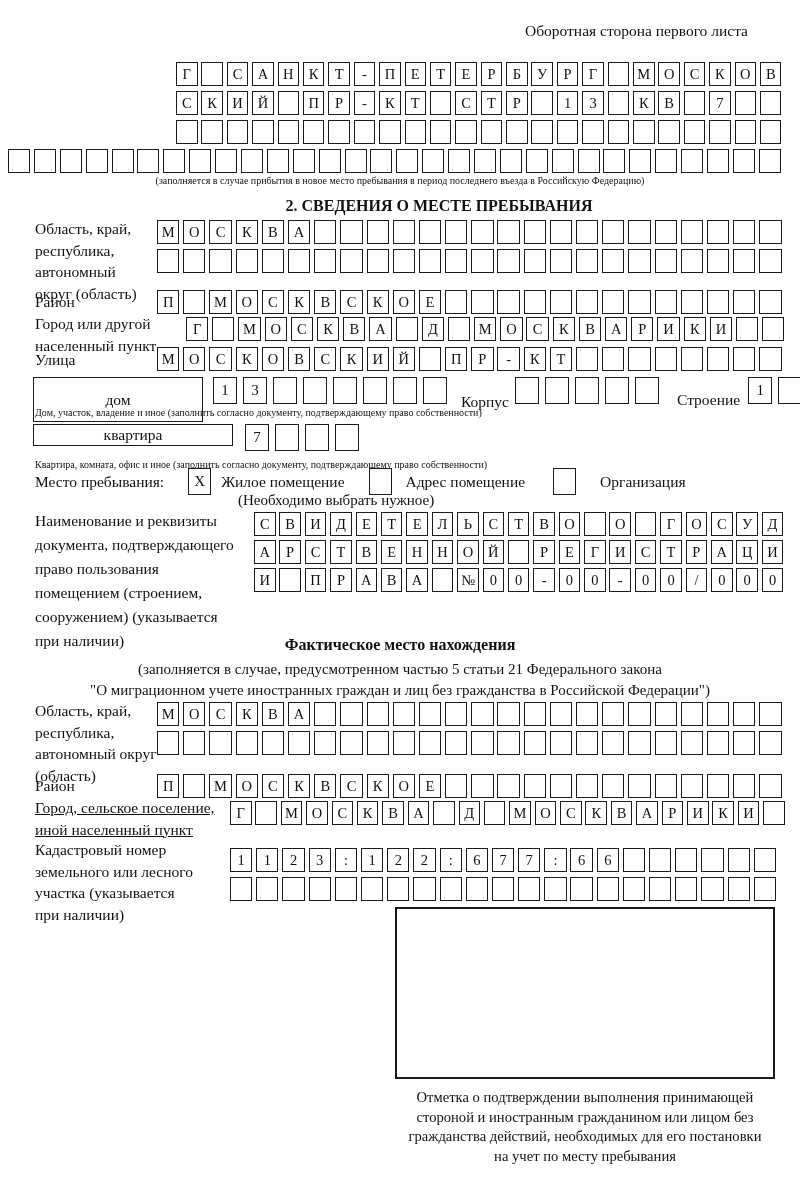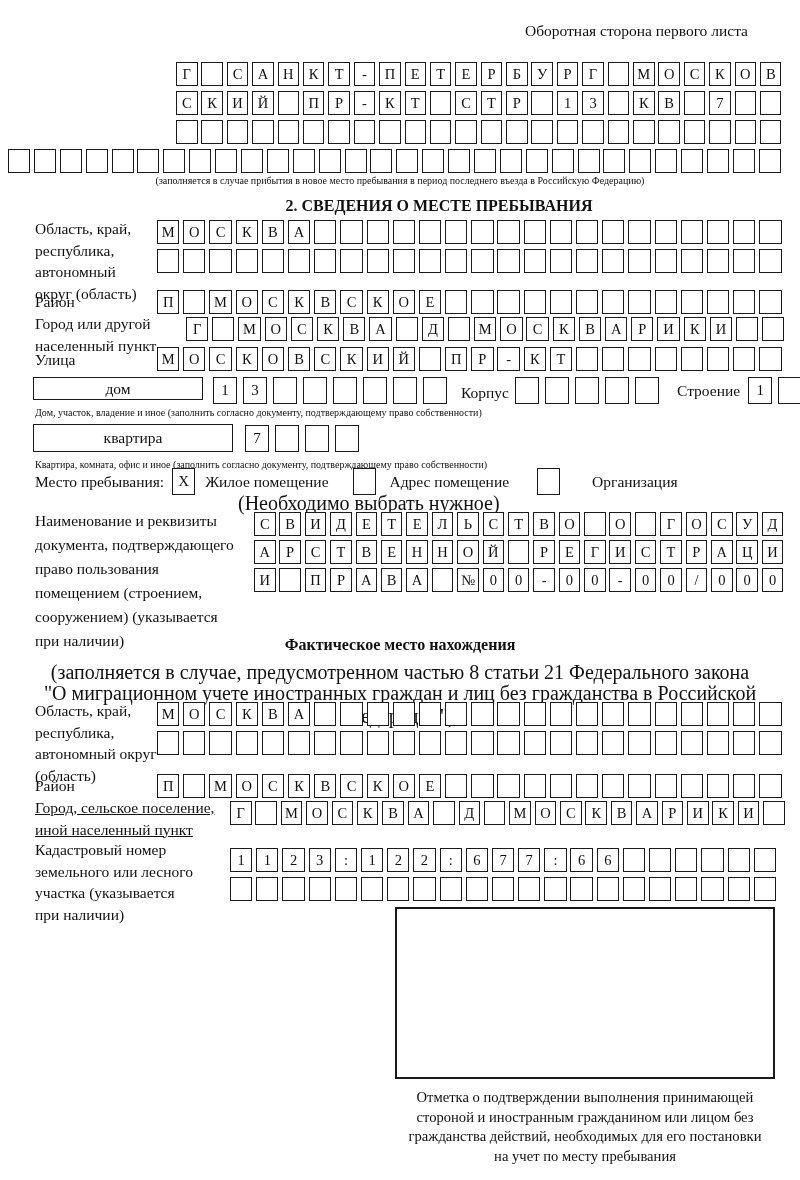--- a/index.html
+++ b/index.html
@@ -12,29 +12,29 @@
   .cap{font-size:10px;}
   .center{width:100%;text-align:center;}
   .sect{font-weight:bold;font-size:16px;}
   .row{display:flex;}
   .cell{box-sizing:border-box;flex:none;width:21.5px;height:24px;
         border:1.5px solid #1a1a1a;margin-right:3.9px;display:flex;
         align-items:center;justify-content:center;font-size:14.5px;background:#fff;}
   .p262 .cell{width:22.3px;}
   .p259 .cell{width:22px;}
   .big .cell, .bigcells .cell{width:24px;height:27px;margin-right:6px;border-width:1.6px;font-size:15px;}
-  .fieldbox{box-sizing:border-box;border:1.6px solid #1a1a1a;height:23px;
+  .fieldbox{box-sizing:border-box;border:1.6px solid #1a1a1a;height:45px;
             display:flex;align-items:center;justify-content:center;
             font-size:15.5px;flex:none;background:#fff;}
   .inline-lbl{font-size:15.5px;align-self:center;flex:none;}
   .chk{box-sizing:border-box;flex:none;width:23px;height:27px;border:1.6px solid #1a1a1a;
        display:flex;align-items:center;justify-content:center;font-size:15px;background:#fff;}
   .stampbox{box-sizing:border-box;border:2px solid #1a1a1a;background:#fff;}
   .stampcap{text-align:center;font-size:14.6px;line-height:19.5px;white-space:pre-line;}
-  .capline{font-size:20px;}
+  .capline{font-size:15px;}
 </style>
 </head>
 <body>
 
 <div class="form">
 
   <div class="abs hdr" style="top:22px;left:0;">Оборотная сторона первого листа</div>
 
   <div class="abs row" style="top:62px;left:176px;">
       <span class="cell">Г</span>
@@ -313,38 +313,38 @@
       </span>
     <span class="inline-lbl" style="margin:0 8px 0 12px;">Строение</span>
     <span class="row bigcells">
         <span class="cell">1</span>
         <span class="cell"></span>
       </span>
   </div>
   <div class="abs cap" style="top:407px;left:35px;">Дом, участок, владение и иное (заполнить согласно документу, подтверждающему право собственности)</div>
 
   <div class="abs row big" style="top:424px;left:33px;">
-    <span class="fieldbox" style="width:200px;margin-right:12px;height:28px;">квартира</span>
+    <span class="fieldbox" style="width:200px;margin-right:12px;height:22px;">квартира</span>
     <span class="row bigcells" style="align-self:center;">
         <span class="cell">7</span>
         <span class="cell"></span>
         <span class="cell"></span>
         <span class="cell"></span>
       </span>
   </div>
   <div class="abs cap" style="top:459px;left:35px;">Квартира, комната, офис и иное (заполнить согласно документу, подтверждающему право собственности)</div>
 
   <div class="abs row" style="top:468px;left:35px;align-items:center;">
-    <span class="inline-lbl" style="margin-right:8px;">Место пребывания:</span>
+    <span class="inline-lbl" style="margin-right:24px;">Место пребывания:</span>
     <span class="chk">X</span>
     <span class="inline-lbl" style="margin:0 24px 0 10px;">Жилое помещение</span>
     <span class="chk"></span>
     <span class="inline-lbl" style="margin:0 28px 0 14px;">Адрес помещение</span>
     <span class="chk"></span>
-    <span class="inline-lbl" style="margin-left:32px;text-align:right;">Организация</span>
+    <span class="inline-lbl" style="margin-left:24px;text-align:right;">Организация</span>
   </div>
   <div class="abs capline" style="top:492px;left:238px;">(Необходимо выбрать нужное)</div>
 
   <div class="abs lbl" style="top:509px;left:35px;width:218px;line-height:24px;">Наименование и реквизиты
 документа, подтверждающего
 право пользования
 помещением (строением,
 сооружением) (указывается
 при наличии)</div>
   <div class="abs row" style="top:512px;left:254px;">
@@ -411,21 +411,21 @@
       <span class="cell">-</span>
       <span class="cell">0</span>
       <span class="cell">0</span>
       <span class="cell">/</span>
       <span class="cell">0</span>
       <span class="cell">0</span>
       <span class="cell">0</span>
     </div>
 
   <div class="abs sect center" style="top:636px;left:0;">Фактическое место нахождения</div>
-  <div class="abs capline center" style="top:661px;left:0;">(заполняется в случае, предусмотренном частью 8 статьи 21 Федерального закона</div>
+  <div class="abs capline center" style="top:661px;left:0;">(заполняется в случае, предусмотренном частью 5 статьи 21 Федерального закона</div>
   <div class="abs capline center" style="top:682px;left:0;">"О миграционном учете иностранных граждан и лиц без гражданства в Российской Федерации")</div>
 
   <div class="abs lbl" style="top:700px;left:35px;width:138px;">Область, край,
 республика,
 автономный округ
 (область)</div>
   <div class="abs row p262" style="top:702px;left:157px;">
       <span class="cell">М</span>
       <span class="cell">О</span>
       <span class="cell">С</span>

